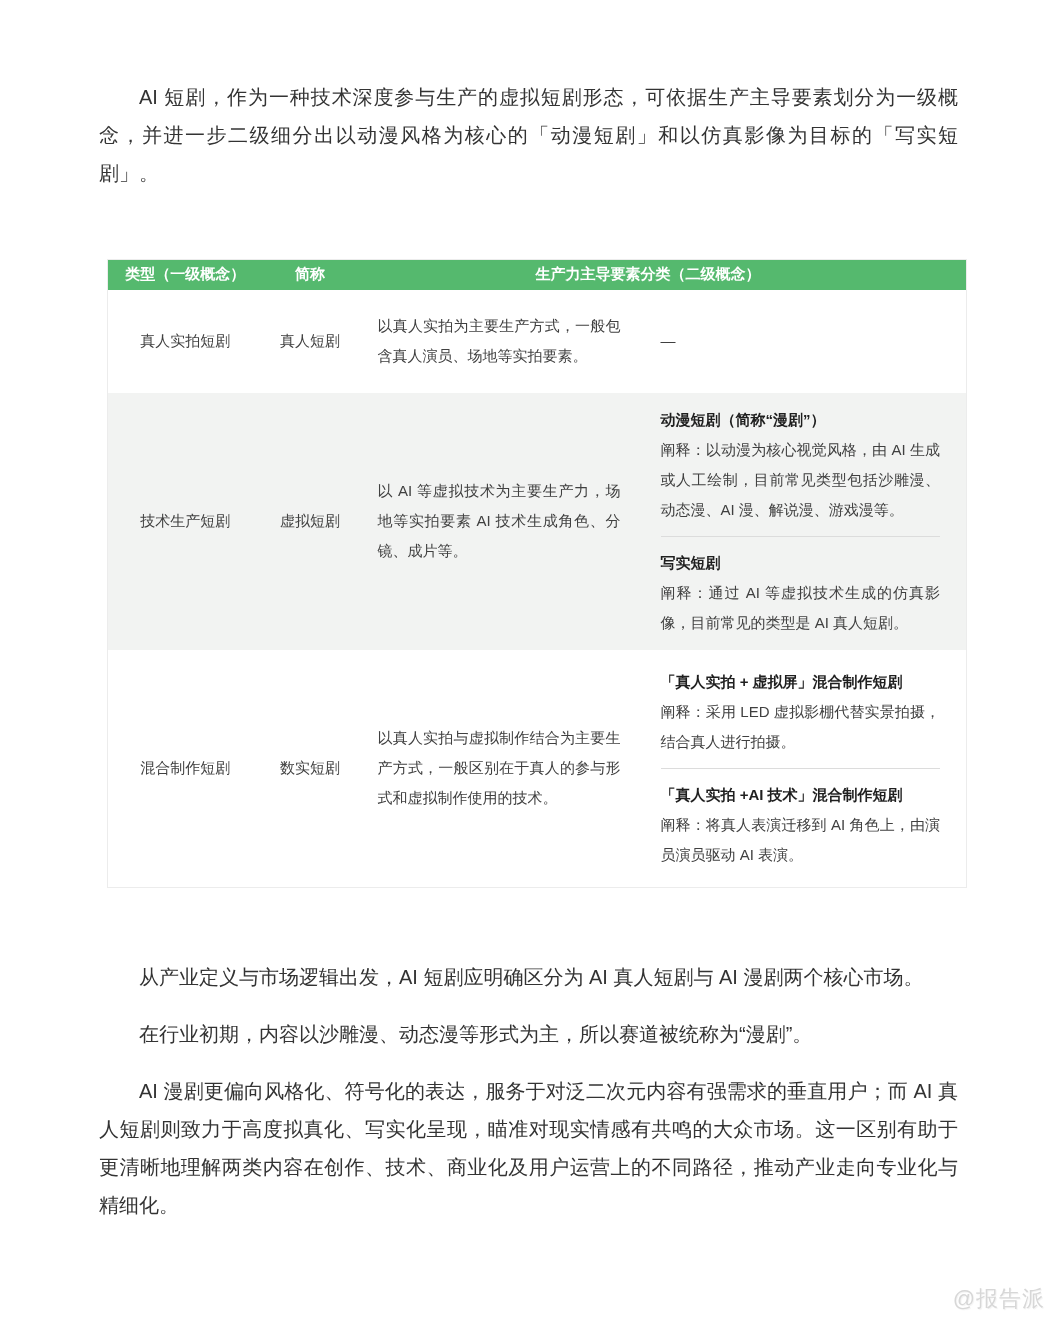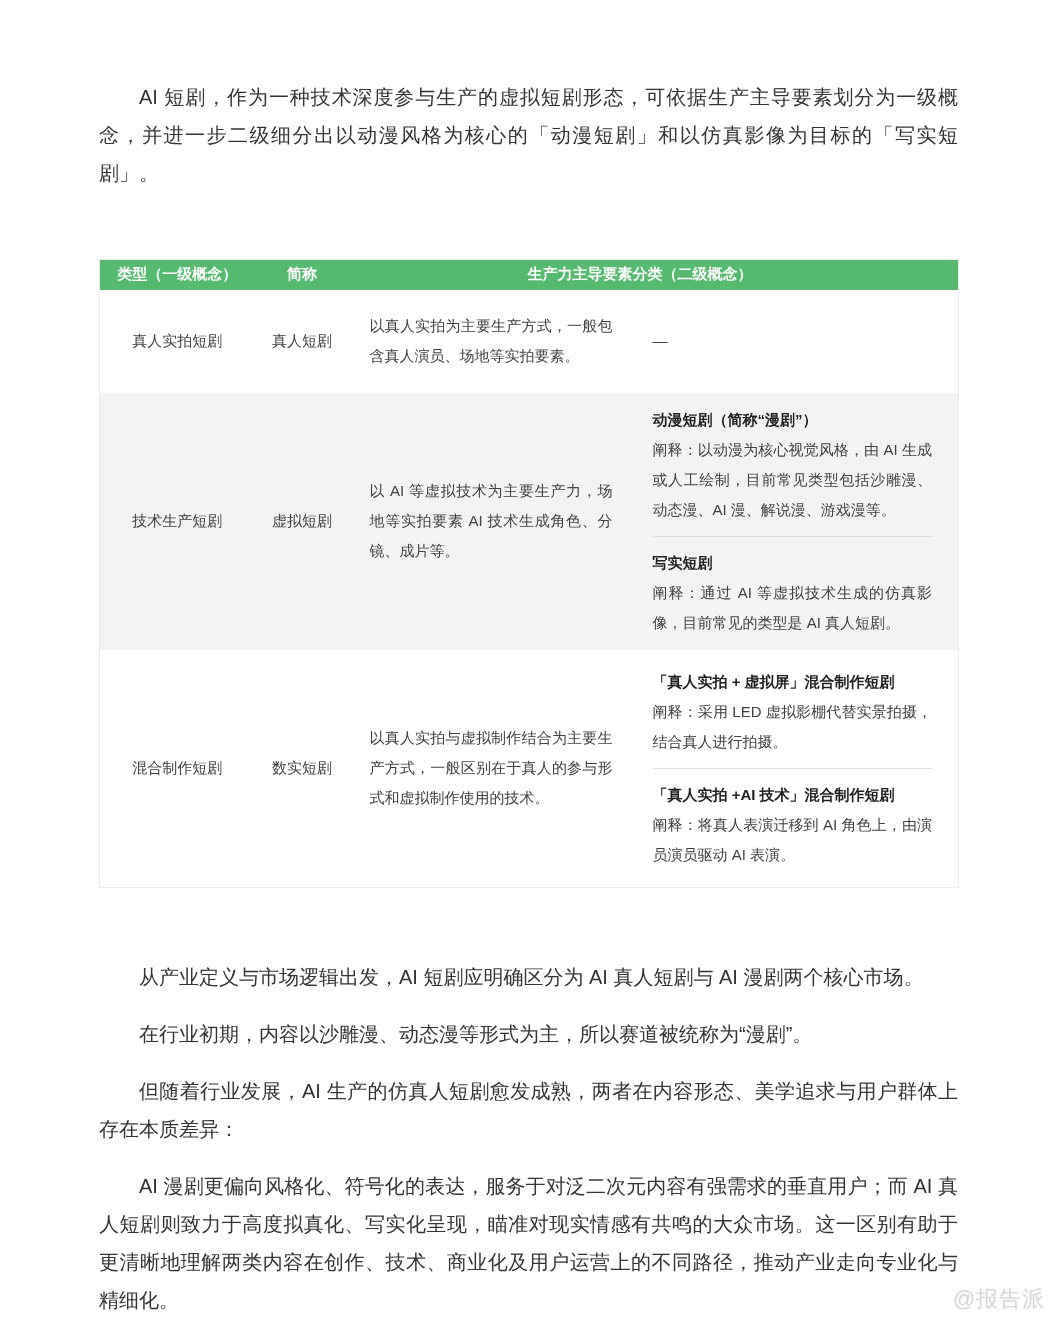--- a/index.html
+++ b/index.html
@@ -26,21 +26,21 @@
     text-align: justify;
     margin: 0 0 19px 0;
     color: #333333;
   }
   .indent { text-indent: 2em; }
 
   table.cls-table {
     border-collapse: collapse;
     table-layout: fixed;
     width: 859px;
-    margin: 67px 0 70px 0;
+    margin: 67px 0 70px 8px;
     border: 1px solid #ececec;
   }
   table.cls-table thead th {
     background: var(--accent, #55b96e);
     color: #ffffff;
     font-size: 15px;
     font-weight: bold;
     height: 30px;
     padding: 0;
     vertical-align: middle;
@@ -147,18 +147,17 @@
             <div class="sub-title">「真人实拍 +AI 技术」混合制作短剧</div>
             <div class="sub-desc">阐释：将真人表演迁移到 AI 角色上，由演员演员驱动 AI 表演。</div>
           </div>
         </td>
       </tr>
     </tbody>
   </table>
 
   <p class="para indent">从产业定义与市场逻辑出发，AI 短剧应明确区分为 AI 真人短剧与 AI 漫剧两个核心市场。</p>
   <p class="para indent">在行业初期，内容以沙雕漫、动态漫等形式为主，所以赛道被统称为“漫剧”。</p>
-  <p class="para indent">但随着行业发展，AI 生产的仿真人短剧愈发成熟，两者在内容形态、美学追求与用户群体上存在本质差异：</p>
   <p class="para indent">AI 漫剧更偏向风格化、符号化的表达，服务于对泛二次元内容有强需求的垂直用户；而 AI 真人短剧则致力于高度拟真化、写实化呈现，瞄准对现实情感有共鸣的大众市场。这一区别有助于更清晰地理解两类内容在创作、技术、商业化及用户运营上的不同路径，推动产业走向专业化与精细化。</p>
 
 </div>
 
 <div class="watermark">@报告派</div>
 
 </body></html>

